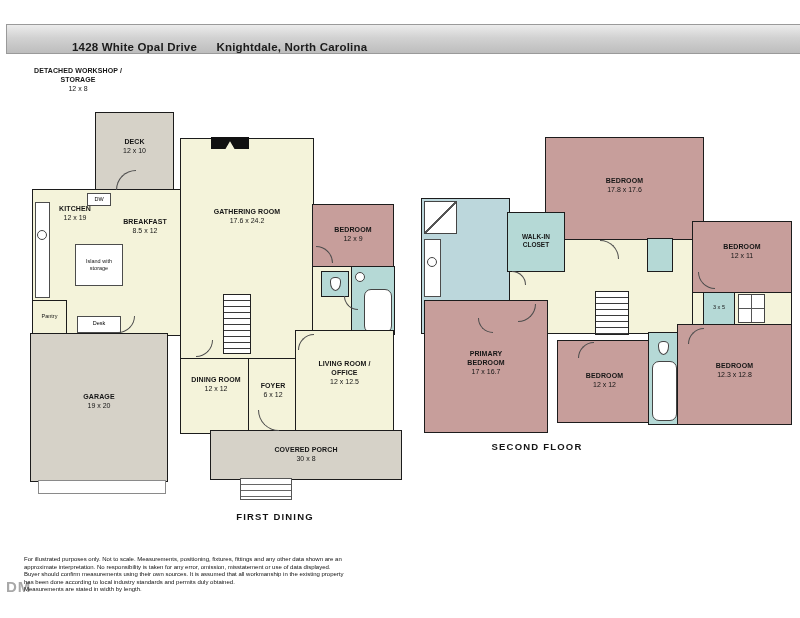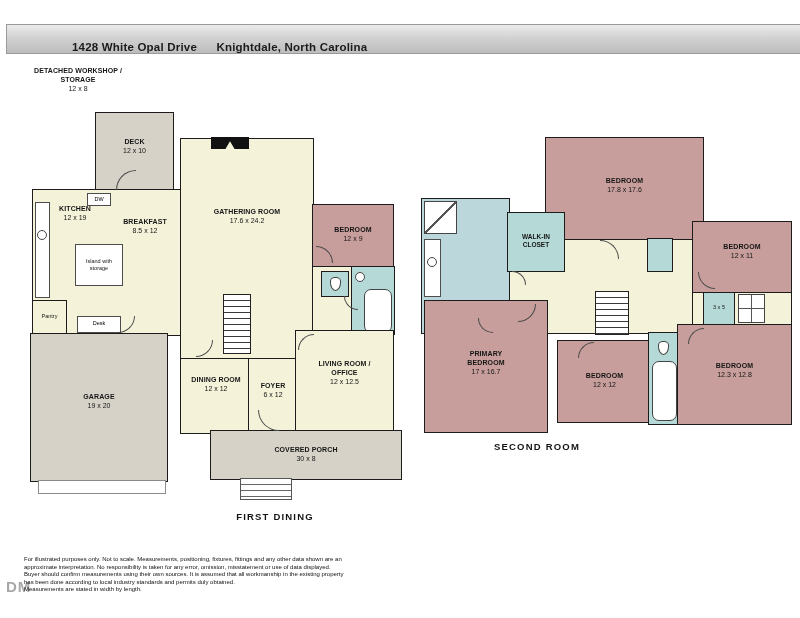--- a/index.html
+++ b/index.html
@@ -258,21 +258,21 @@
 </div>
 
 <div class="arc arc-tr" style="left:600px;top:240px;width:18px;height:18px;"></div>
 <div class="arc arc-bl" style="left:698px;top:272px;width:16px;height:16px;"></div>
 <div class="arc arc-br" style="left:518px;top:304px;width:17px;height:17px;"></div>
 <div class="arc arc-tl" style="left:578px;top:342px;width:15px;height:15px;"></div>
 <div class="arc arc-tl" style="left:688px;top:328px;width:15px;height:15px;"></div>
 <div class="arc arc-tr" style="left:512px;top:271px;width:13px;height:13px;"></div>
 <div class="arc arc-bl" style="left:478px;top:318px;width:14px;height:14px;"></div>
 
-<div class="caption" style="left:457px;top:441px;width:160px;">SECOND ROOM</div>
+<div class="caption" style="left:457px;top:441px;width:160px;">SECOND FLOOR</div>
 
 <div class="watermark">DM</div>
 <div class="footer">
   <div class="fline">For illustrated purposes only. Not to scale. Measurements, positioning, fixtures, fittings and any other data shown are an</div>
   <div class="fline">approximate interpretation. No responsibility is taken for any error, omission, misstatement or use of data displayed.</div>
   <div class="fline">Buyer should confirm measurements using their own sources. It is assumed that all workmanship in the existing property</div>
   <div class="fline">has been done according to local industry standards and permits duly obtained.</div>
   <div class="fline">Measurements are stated in width by length.</div>
 </div>
 

